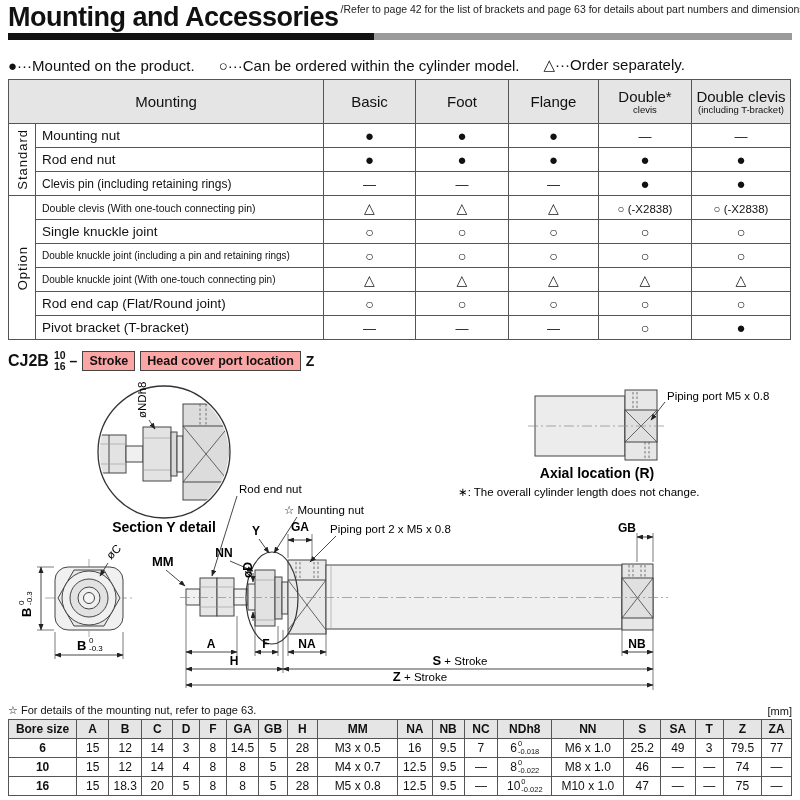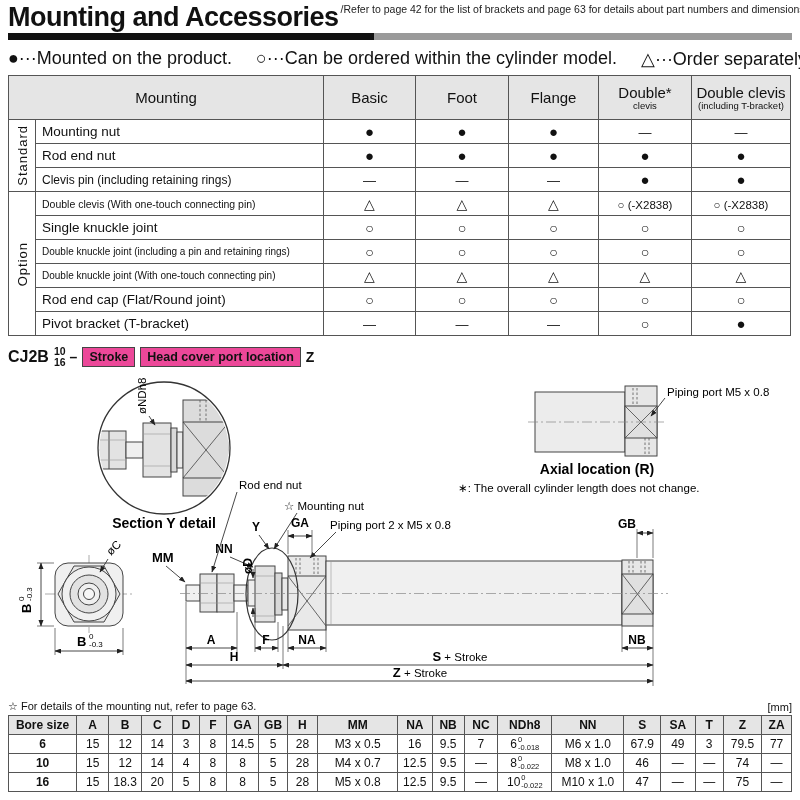--- a/index.html
+++ b/index.html
@@ -7,21 +7,21 @@
         font-family:"Liberation Sans",sans-serif;color:#111;}
   
   .hdr{padding:3px 8px 0 8px;}
   .hdr-row{display:flex;align-items:flex-start;}
   .title{font-size:27px;font-weight:bold;letter-spacing:-0.5px;line-height:1.05;white-space:nowrap;}
   .title-note{font-size:10.5px;color:#222;margin-left:2px;padding-bottom:3px;white-space:nowrap;}
   .rule{display:flex;height:7px;margin-top:2px;}
   .rule .blk{width:366px;background:#111;}
   .rule .gry{flex:1;background:#9a9a9a;}
   
-  .legend{padding:8px 8px 4px 8px;font-size:18px;display:flex;}
+  .legend{padding:16px 8px 4px 8px;font-size:15px;display:flex;align-items:flex-end;}
   .legend span{margin-right:24px;white-space:nowrap;}
   .legend span:last-child{margin-right:0;}
   
   table{border-collapse:collapse;}
   .acc{margin:1px 8px 0 8px;width:704px;table-layout:fixed;border:1.6px solid #000;}
   .acc th,.acc td{border:1px solid #555;padding:0;}
   .acc thead th{background:#e5e5e5;font-weight:normal;font-size:15px;height:43px;line-height:1.15;}
   .acc thead .sub{font-size:9.5px;display:block;}
   .acc tbody tr{height:24px;}
   .acc td.glab{background:#fff;text-align:center;vertical-align:middle;}
@@ -30,21 +30,21 @@
   .acc td.rlab{padding-left:6px;white-space:nowrap;overflow:hidden;}
   .acc td.sym{text-align:center;vertical-align:middle;}
   .sym .dot{font-size:15px;} .sym .cir{font-size:14px;} .sym .tri{font-size:14px;}
   .sym .dash{font-size:13px;} .sym .comp{font-size:11.5px;white-space:nowrap;}
   
   .model{display:flex;align-items:center;margin:8px 8px 0 8px;height:26px;}
   .model .pfx{font-size:16px;font-weight:bold;}
   .frac{display:inline-flex;flex-direction:column;font-size:10.5px;font-weight:bold;
         line-height:1.05;margin:0 4px 0 5px;text-align:center;}
   .model .dash{font-weight:bold;font-size:14px;margin-right:5px;}
-  .mbox{border:1.4px solid #444;background:#ec4899;font-size:12.5px;font-weight:bold;
+  .mbox{border:1.4px solid #444;background:#fca5a5;font-size:12.5px;font-weight:bold;
         padding:2px 6px;margin-right:5px;white-space:nowrap;}
   .model .sfx{font-size:14px;font-weight:bold;}
   
   .draw{display:block;margin:0;}
   .draw text{font-family:"Liberation Sans",sans-serif;}
   .outline{fill:none;stroke:#333;stroke-width:1.3;}
   .m{stroke:#444;stroke-width:1;}
   .thin{stroke:#999;stroke-width:.6;}
   .cl{stroke:#888;stroke-width:.7;stroke-dasharray:10 3 2 3;fill:none;}
   .dim{stroke:#333;stroke-width:.9;fill:none;}
@@ -460,21 +460,21 @@
           <td>9.5</td>
           <td>7</td>
           <td><span class="tolwrap">
               <span>6</span>
               <span class="tolstack">
                 <i>0</i>
                 <i>-0.018</i>
               </span>
             </span></td>
           <td>M6 x 1.0</td>
-          <td>67.9</td>
+          <td>25.2</td>
           <td>49</td>
           <td>3</td>
           <td>79.5</td>
           <td>77</td>
         </tr>
         <tr>
           <td class="bore">10</td>
           <td>15</td>
           <td>12</td>
           <td>14</td>

